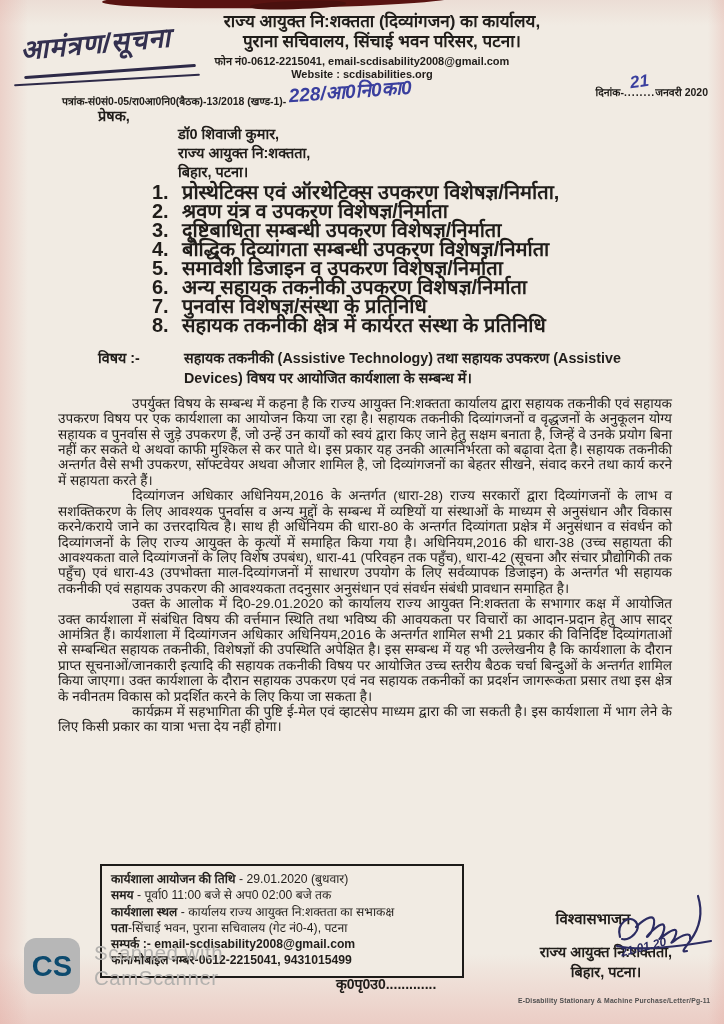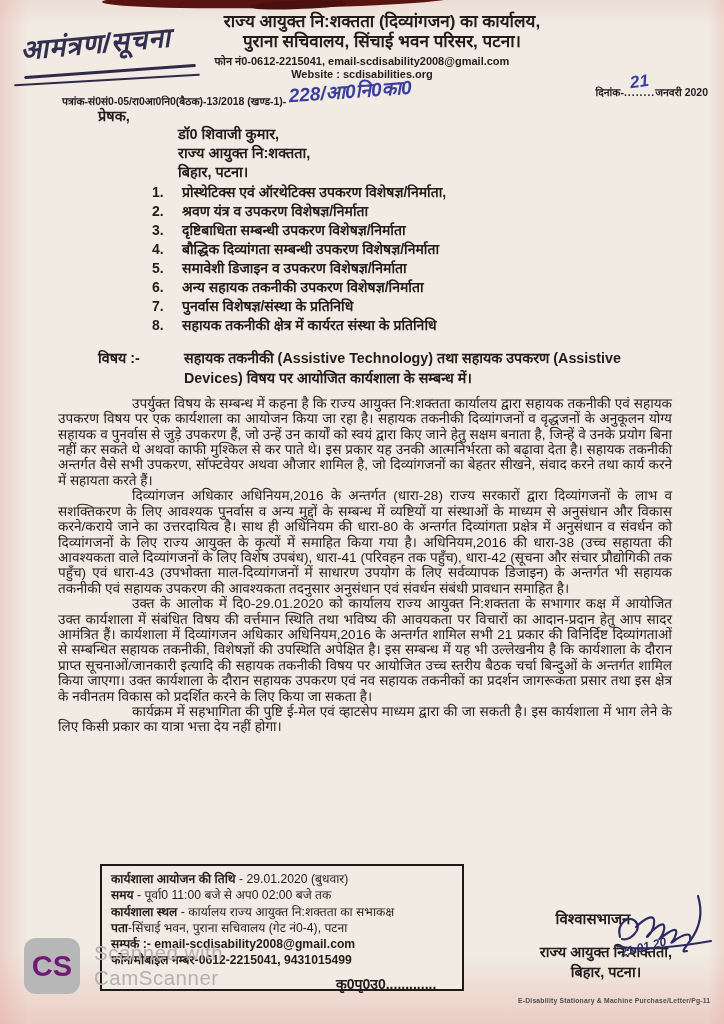--- a/index.html
+++ b/index.html
@@ -44,35 +44,35 @@
     transform:rotate(-4deg) translateY(-7px); }
   .date-wrap { position:relative; padding-right:6px; white-space:nowrap; }
   .date-day { position:absolute; left:34px; top:-13px; font-size:17px;
     transform:rotate(-8deg); }
   .dots { letter-spacing:1px; }
 
   .sender-label { margin-left:98px; font-size:14.5px; font-weight:bold; line-height:1.25; }
   .sender-block { margin-left:178px; font-size:14.5px; font-weight:bold; line-height:1.3; }
 
   .to-label { margin-left:98px; font-size:14.5px; font-weight:bold; margin-top:2px; }
-  .to-list { margin-left:152px; margin-top:1px; font-size:14px; font-weight:bold; line-height:19px; }
+  .to-list { margin-left:152px; margin-top:1px; font-size:20px; font-weight:bold; line-height:19px; }
   .to-row .num { display:inline-block; width:30px; }
 
   .subject-row { display:flex; margin:13px 58px 0 98px; font-size:14.3px;
     font-weight:bold; line-height:1.4; }
   .subject-row .slabel { width:86px; flex:none; }
   .subject-row .stext  { flex:1; }
 
   .letter-body { margin:8px 52px 0 58px; font-size:13.6px; line-height:15.4px;
     text-align:justify; }
   .letter-body p { text-indent:74px; }
   .salutation { font-size:14px; font-weight:bold; margin-bottom:2px; }
 
   .details-box { position:absolute; left:100px; top:864px; width:364px;
-    background:#f1ebe3; border:2px solid #1d1b19; padding:5px 9px 20px 9px;
+    background:#f1ebe3; border:2px solid #1d1b19; padding:5px 9px 7px 9px;
     font-size:12.2px; line-height:16.3px; z-index:3; }
   .details-box .blabel { font-weight:bold; }
   .latin { font-weight:bold; }
 
   .sign-block { position:absolute; left:494px; top:866px; width:224px;
     text-align:center; font-size:14.5px; font-weight:bold; line-height:1.35; z-index:3;margin-top:43px; }
   .closing { font-size:15px; margin-right:26px; }
   .sig-svg { position:absolute; left:118px; top:-16px; z-index:4; }
   .sig-date { position:absolute; left:126px; top:30px; font-size:12px;
     color:#2c2c62; font-style:italic; font-weight:bold; transform:rotate(-14deg); z-index:4; }
@@ -81,21 +81,21 @@
   .pto { position:absolute; left:336px; top:974px; font-size:14px;
     font-weight:bold; z-index:3; }
 
   .print-footer { position:absolute; left:518px; top:997px; font-size:6.8px;
     color:#4f4f4f; font-weight:bold; letter-spacing:0.2px; z-index:3; }
 
   .watermark { position:absolute; left:24px; top:938px; display:flex;
     align-items:center; gap:14px; z-index:6; }
   .cs-logo { width:56px; height:56px; background:#b7b7b7; border-radius:12px;
     display:flex; align-items:center; justify-content:center;
-    font-size:29px; font-weight:bold; color:#701a75; }
+    font-size:29px; font-weight:bold; color:#0c4a6e; }
   .wm-text { font-size:20.5px; color:#b3b1ae; line-height:1.2; letter-spacing:0.5px; }
 </style>
 </head>
 <body>
 
 <div class="page">
 
   <div class="band1"></div>
   <div class="band2"></div>
 

